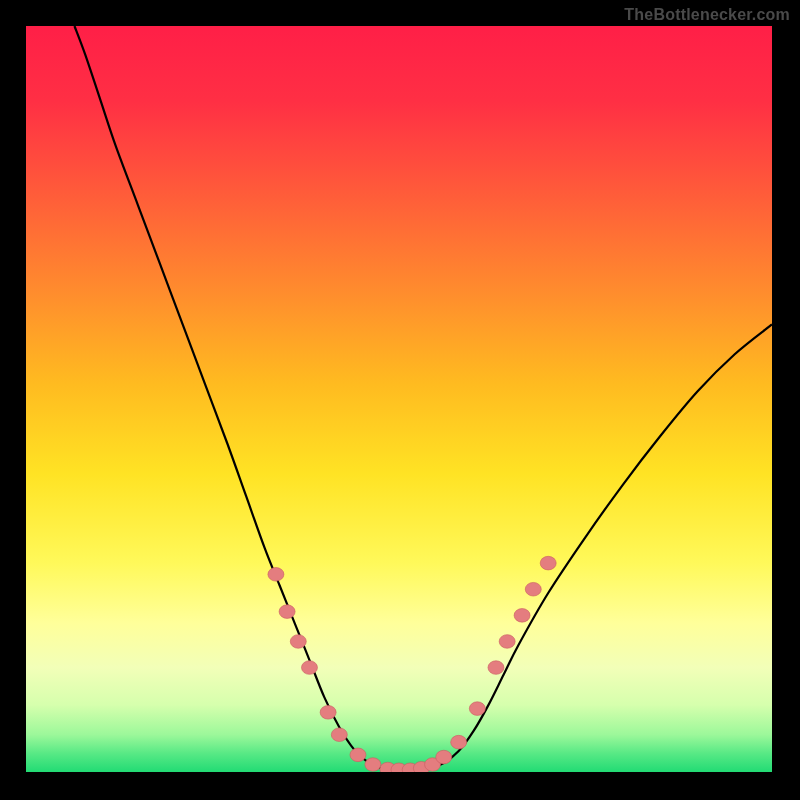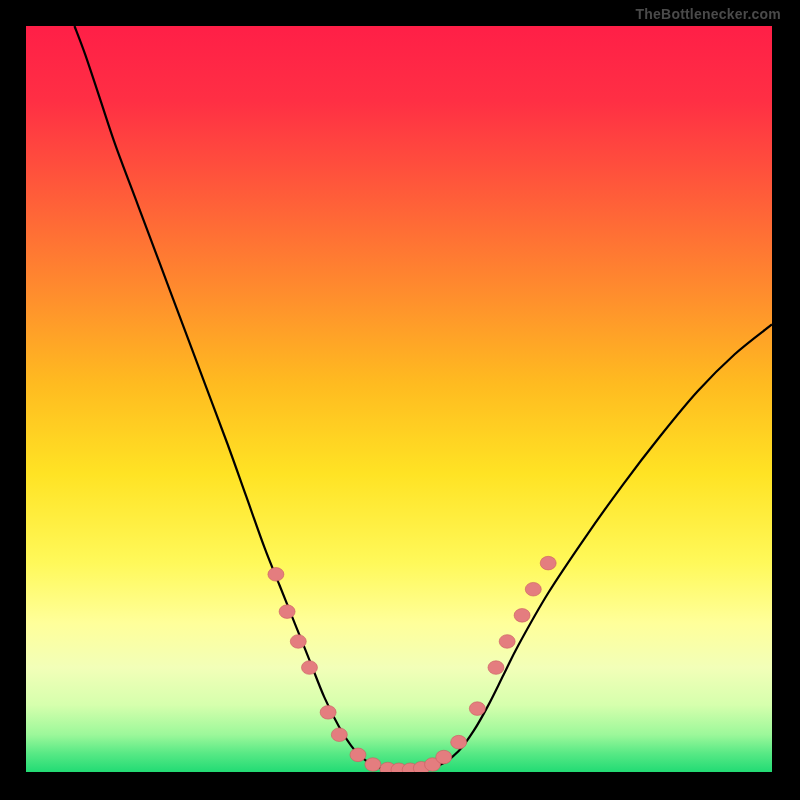--- a/index.html
+++ b/index.html
@@ -22,23 +22,23 @@
   .plot {
     position: absolute;
     left: 0;
     top: 0;
     width: 746px;
     height: 746px;
   }
   .credit {
     position: absolute;
     top: 6px;
-    right: 19px;
+    right: 10px;
     color: #4a4a4a;
-    font-size: 14px;
+    font-size: 16px;
     font-weight: 600;
     letter-spacing: 0.2px;
   }
   svg { display: block; }
 </style>
 </head>
 <body>
 
 <div class="frame">
   <svg class="plot" viewBox="0 0 746 746" preserveAspectRatio="none">

